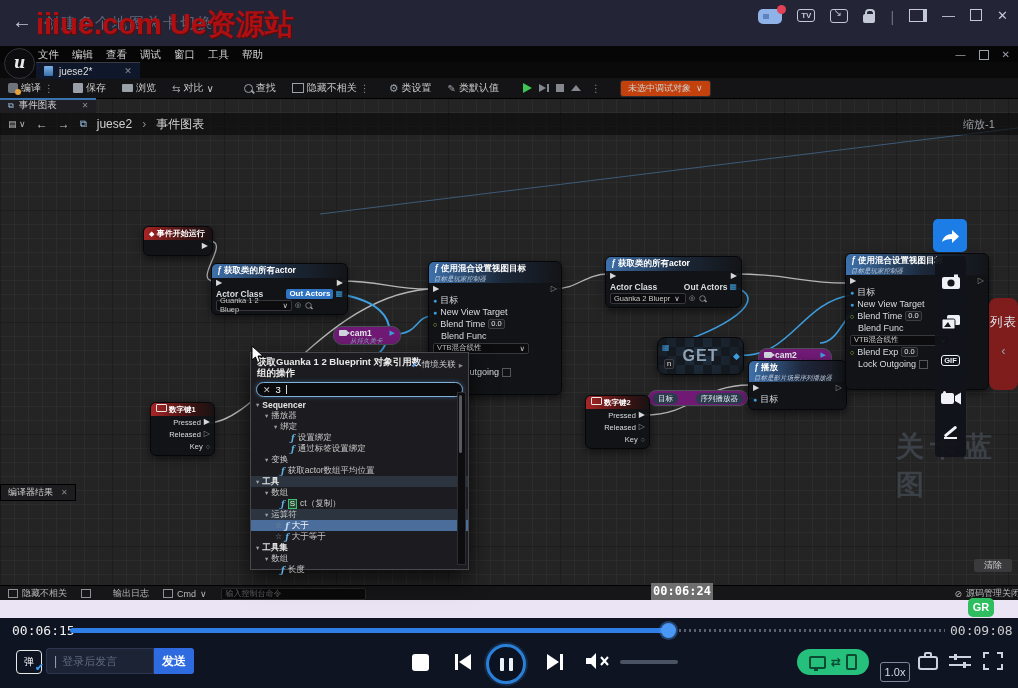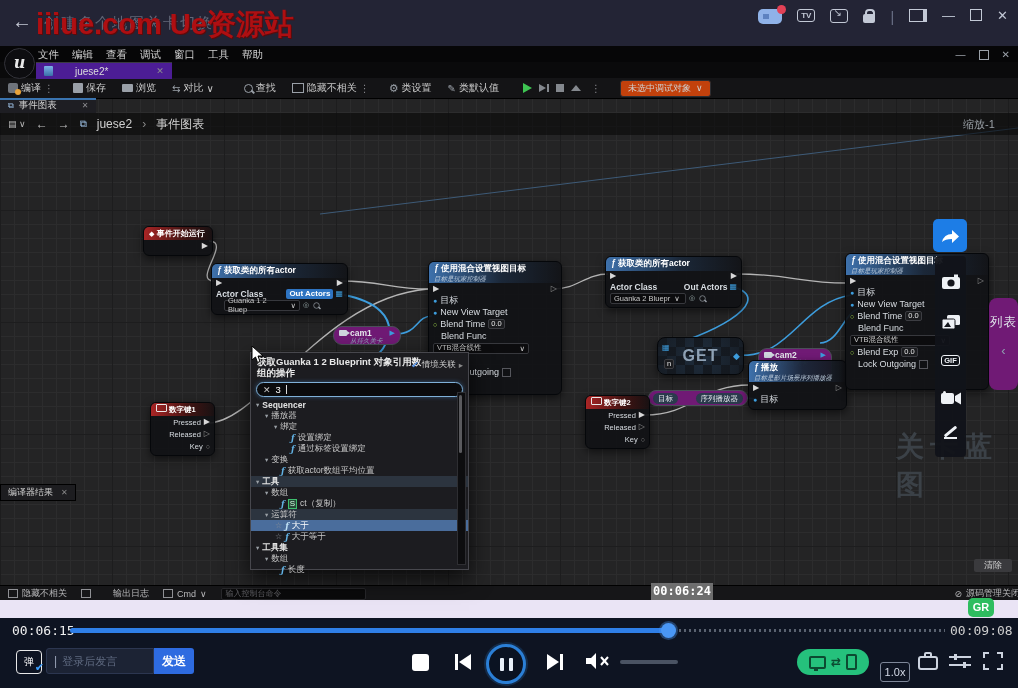--- a/index.html
+++ b/index.html
@@ -24,21 +24,21 @@
   .pinic{width:13px;height:11px;border:1.5px solid #c3c9d6;border-right-width:4px;}
   .glyphbtn{font-size:13px;line-height:13px;}
   .sqbtn{width:10px;height:10px;border:1.5px solid #c3c9d6;}
   
   .uemenubar{left:0;top:46px;width:1018px;height:16px;background:#060607;z-index:3;}
   .uelogo{left:4px;top:48px;width:29px;height:29px;border-radius:50%;background:#0d0d10;border:1px solid #33333a;color:#e8e8e8;font-family:"DejaVu Serif",serif;font-style:italic;font-weight:bold;font-size:16px;text-align:center;line-height:28px;z-index:5;}
   .menus{left:38px;top:48px;display:flex;gap:13px;font-size:10.5px;color:#cfcfcf;z-index:4;}
   .uewin{right:8px;top:49px;display:flex;gap:13px;align-items:center;color:#9aa0a8;font-size:10px;z-index:4;}
   .uewin .sq{width:8px;height:8px;border:1px solid #9aa0a8;}
   .doctabs{left:0;top:62px;width:1018px;height:16px;background:#0a0a0b;z-index:3;}
-  .doctab{left:36px;top:62px;height:16px;background:#4c1d95;display:flex;align-items:center;gap:22px;padding:0 8px;font-size:10px;color:#dcdcdc;z-index:4;border-top:1px solid #3a3a42;}
+  .doctab{left:36px;top:62px;height:16px;background:#0f172a;display:flex;align-items:center;gap:6px;padding:0 8px;font-size:10px;color:#dcdcdc;z-index:4;border-top:1px solid #3a3a42;}
   .bpdoc{width:9px;height:10px;background:linear-gradient(180deg,#7db2e8,#3a6ea8);border-radius:1px;}
   .xx{color:#8b8b90;font-size:9px;margin-left:26px;}
   .uetoolbar{left:0;top:78px;width:1018px;height:20px;background:#141416;border-bottom:1px solid #000;display:flex;align-items:center;padding-left:8px;z-index:3;}
   .tbtn{display:flex;align-items:center;gap:3px;font-size:10px;color:#c9c9c9;white-space:nowrap;}
   .mgl{margin-left:16px;}
   .vdot{color:#85858a;font-size:10px;margin:0 3px;}
   .ic{display:inline-block;}
   .ic-compile{width:10px;height:10px;background:#6f747c;border-radius:2px;position:relative;}
   .ic-compile:after{content:"";position:absolute;right:-3px;bottom:-2px;width:6px;height:6px;border-radius:50%;background:#e8a33b;}
   .ic-save{width:10px;height:10px;background:#9aa0a8;border-radius:1px;}
@@ -115,21 +115,21 @@
   .match{border:1px solid #3fbf6f;background:rgba(63,191,111,.28);color:#d9ffe8;padding:0 1px;font-size:8px;line-height:8px;}
   .popscroll{position:absolute;right:2px;top:39px;bottom:4px;width:7px;background:#0d0d0f;border:1px solid #2e2e32;}
   .popthumb{position:absolute;left:1px;top:2px;width:3px;height:58px;background:#5a5a5e;border-radius:2px;}
   .cursor{left:251px;top:346px;z-index:9;}
   
   .capbtn{left:933px;top:219px;width:34px;height:33px;background:#1d7de6;border-radius:5px;z-index:6;display:flex;align-items:center;justify-content:center;}
   .cappanel{left:935px;top:256px;width:31px;height:189px;background:rgba(17,19,25,.95);border-radius:4px;z-index:6;display:flex;flex-direction:column;align-items:center;justify-content:space-around;padding:6px 0;}
   .gifbadge{border:1.5px solid #eef1f5;border-radius:3px;padding:0 2px;font-size:7.5px;font-weight:bold;color:#eef1f5;}
   .pencil{width:15px;height:3px;background:#eef1f5;border-radius:1px;transform:rotate(-40deg);}
   .pencil2{width:13px;height:2px;background:#eef1f5;margin-top:4px;}
-  .listhandle{left:989px;top:298px;width:29px;height:92px;background:#701a75;border-radius:8px;z-index:5;color:#dfe4ea;text-align:center;padding-top:16px;box-sizing:border-box;}
+  .listhandle{left:989px;top:298px;width:29px;height:92px;background:#7f1d1d;border-radius:8px;z-index:5;color:#dfe4ea;text-align:center;padding-top:16px;box-sizing:border-box;}
   .listhandle .lh{font-size:12.5px;letter-spacing:1px;}
   .listhandle .ch{color:#8fa0b0;font-size:13px;margin-top:12px;}
   
   .statusbar{left:0;top:585px;width:1018px;height:15px;background:#161618;border-top:1px solid #000;display:flex;align-items:center;gap:14px;padding-left:8px;font-size:9px;color:#b9b9bb;z-index:4;}
   .sic{width:8px;height:7px;border:1px solid #8f9094;display:inline-block;}
   .console{background:#0a0a0b;border:1px solid #27272a;border-radius:2px;width:135px;height:10px;font-size:8px;color:#5f5f63;padding:0 4px;line-height:10px;}
   .scright{position:absolute;right:6px;display:flex;gap:4px;align-items:center;font-size:9px;color:#b9b9bb;}
   
   .taskbar{left:0;top:600px;width:1018px;height:18px;background:#eae4f5;z-index:5;}
   .winic{left:8px;top:602px;width:14px;height:14px;display:grid;grid-template-columns:6px 6px;grid-template-rows:6px 6px;gap:1px;}
@@ -324,21 +324,21 @@
         <span class="pex">▶</span>
       </div>
     <div class="nrow between" style="height:11px;">
       <span style="font-weight:bold;font-size:8.5px;">Actor Class</span>
       <span style="display:flex;align-items:center;gap:2px;">
           <span class="tagblue">Out Actors</span>
           <span class="pgrid">▦</span>
         </span>
     </div>
     <div class="nrow" style="height:12px;">
-      <span class="nsel" style="width:68px;margin-left:8px;">
+      <span class="nsel" style="width:68px;">
           <span>Guanka 1 2 Bluep</span>
           <span>∨</span>
         </span>
       <span style="color:#9aa;font-size:7px;">◎</span>
       <span class="lens" style="transform:scale(.7);"></span>
     </div>
   </div>
 
   <div class="pill" style="left:333px;top:326px;width:68px;height:19px;padding:1px 5px;box-sizing:border-box;">
     <div style="display:flex;align-items:center;gap:3px;">

